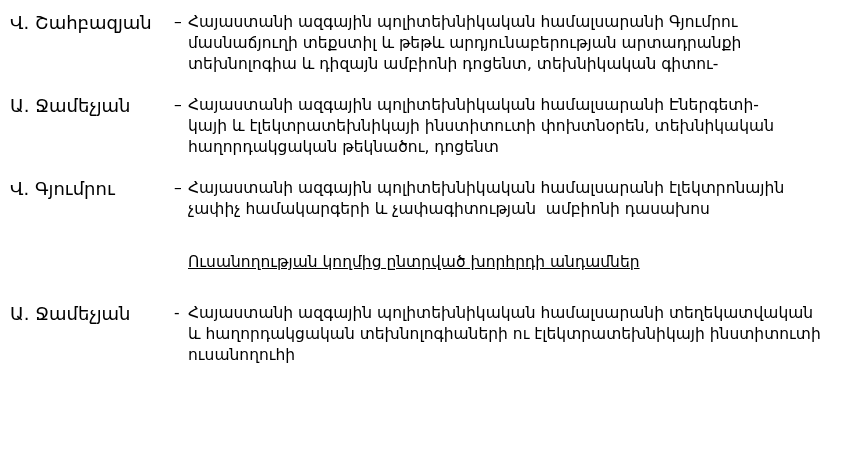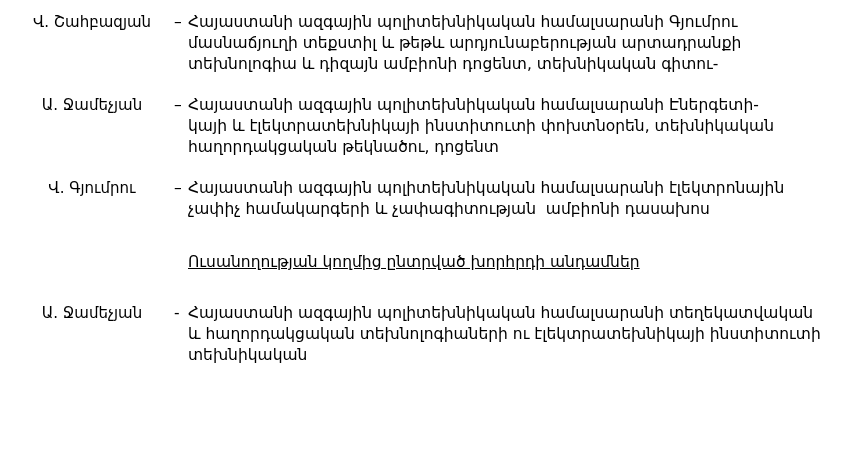--- a/index.html
+++ b/index.html
@@ -22,24 +22,23 @@
     padding: 12px 10px 0 10px;
   }
   .entry {
     display: flex;
     align-items: flex-start;
     margin-bottom: 18px;
   }
   .entry-name {
     width: 164px;
     flex: 0 0 164px;
-    font-size: 15px;
+    font-size: 18px;
     line-height: 21px;
     white-space: nowrap;
-    text-align: center;
   }
   .entry-dash {
     width: 14px;
     flex: 0 0 14px;
     font-size: 15.5px;
     line-height: 21px;
   }
   .entry-desc {
     flex: 1 1 auto;
     font-size: 15.5px;
@@ -98,17 +97,17 @@
   </div>
 
   <div class="spacer-note section-gap-top section-gap-bottom">Ուսանողության կողմից ընտրված խորհրդի անդամներ</div>
 
   <div class="entry">
     <div class="entry-name">Ա. Ջամեչյան</div>
     <div class="entry-dash">-</div>
     <div class="entry-desc">
       <span class="desc-line">Հայաստանի ազգային պոլիտեխնիկական համալսարանի տեղեկատվական</span>
       <span class="desc-line">և հաղորդակցական տեխնոլոգիաների ու էլեկտրատեխնիկայի ինստիտուտի</span>
-      <span class="desc-line">տեխնիկական</span>
+      <span class="desc-line">ուսանողուհի</span>
     </div>
   </div>
 
 </div>
 
 </body></html>

